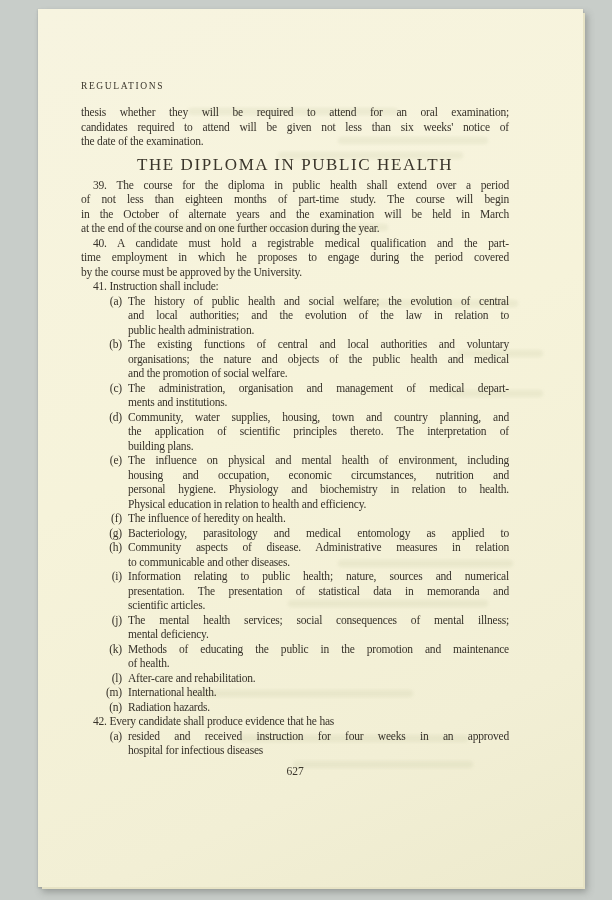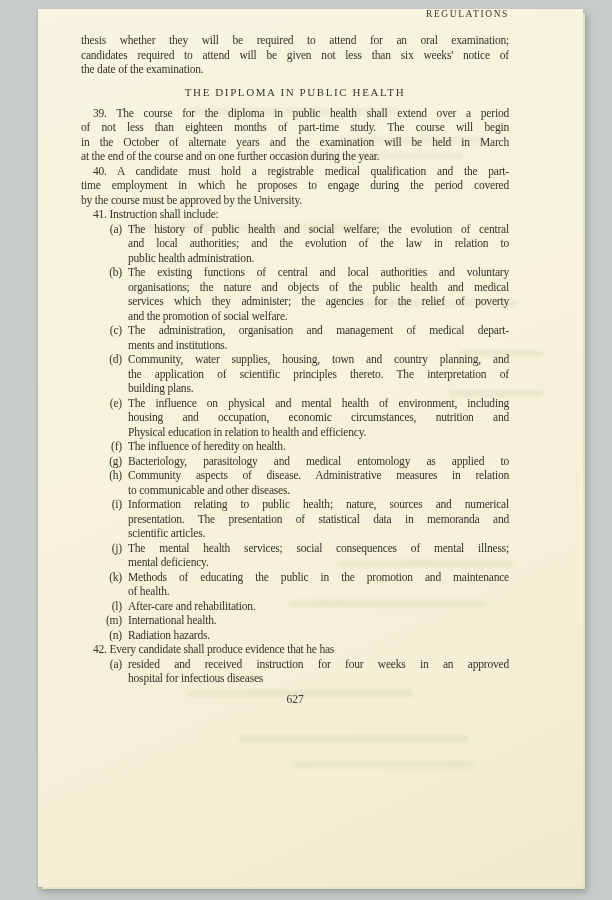--- a/index.html
+++ b/index.html
@@ -12,26 +12,26 @@
     position:absolute;left:38px;top:9px;width:545px;height:878px;
     background:linear-gradient(155deg,#f7f4e0 0%,#f6f3da 45%,#f2efd5 80%,#edeacd 100%);
     box-shadow:3px 3px 0 -1px #e7e3c5, 4px 5px 7px rgba(88,94,88,.45), 0 1px 2px rgba(88,94,88,.35);
   }
   .smudge{
     position:absolute;background:rgba(165,172,124,.12);
     border-radius:4px;filter:blur(1.6px);pointer-events:none;
   }
   .content{position:absolute;left:43px;top:0;width:428px;color:#37322a;}
   .running-head{
-    height:10px;line-height:10px;
-    text-align:right;font-size:9.5px;letter-spacing:1.6px;color:#3b362c;
+    margin-top:72px;height:10px;line-height:10px;
+    text-align:left;font-size:9.5px;letter-spacing:1.6px;color:#3b362c;
   }
   .body-text{margin-top:14px;font-size:11.5px;line-height:14.5px;letter-spacing:-0.2px;}
   .heading{
-    text-align:center;font-size:11px;letter-spacing:1.6px;
+    text-align:center;font-size:17px;letter-spacing:1.6px;
     line-height:15px;margin:8px 0 6px 0;color:#3a352b;
   }
   .block{margin:0;}
   .item{position:relative;padding-left:47px;}
   .item .marker{
     position:absolute;left:0;top:0;width:41px;text-align:right;line-height:14.5px;
   }
   .ln{text-align:justify;text-align-last:justify;}
   .ln-last{text-align:center;text-align-last:left;}
   .fi{text-indent:12px;}
@@ -84,38 +84,38 @@
           <div class="block item">
             <span class="marker">(a)</span>
             <div class="ln">The history of public health and social welfare; the evolution of central</div>
             <div class="ln">and local authorities; and the evolution of the law in relation to</div>
             <div class="ln ln-last">public health administration.</div>
           </div>
           <div class="block item">
             <span class="marker">(b)</span>
             <div class="ln">The existing functions of central and local authorities and voluntary</div>
             <div class="ln">organisations; the nature and objects of the public health and medical</div>
-            <div class="ln">services which they administer; the agencies for the relief of poverty</div>
             <div class="ln ln-last">and the promotion of social welfare.</div>
           </div>
           <div class="block item">
             <span class="marker">(c)</span>
             <div class="ln">The administration, organisation and management of medical depart-</div>
             <div class="ln ln-last">ments and institutions.</div>
           </div>
           <div class="block item">
             <span class="marker">(d)</span>
             <div class="ln">Community, water supplies, housing, town and country planning, and</div>
             <div class="ln">the application of scientific principles thereto.  The interpretation of</div>
             <div class="ln ln-last">building plans.</div>
           </div>
           <div class="block item">
             <span class="marker">(e)</span>
             <div class="ln">The influence on physical and mental health of environment, including</div>
             <div class="ln">housing and occupation, economic circumstances, nutrition and</div>
+            <div class="ln">personal hygiene. Physiology and biochemistry in relation to health.</div>
             <div class="ln ln-last">Physical education in relation to health and efficiency.</div>
           </div>
           <div class="block item">
             <span class="marker">(f)</span>
             <div class="ln ln-last">The influence of heredity on health.</div>
           </div>
           <div class="block item">
             <span class="marker">(g)</span>
             <div class="ln">Bacteriology, parasitology and medical entomology as applied to</div>
           </div>

